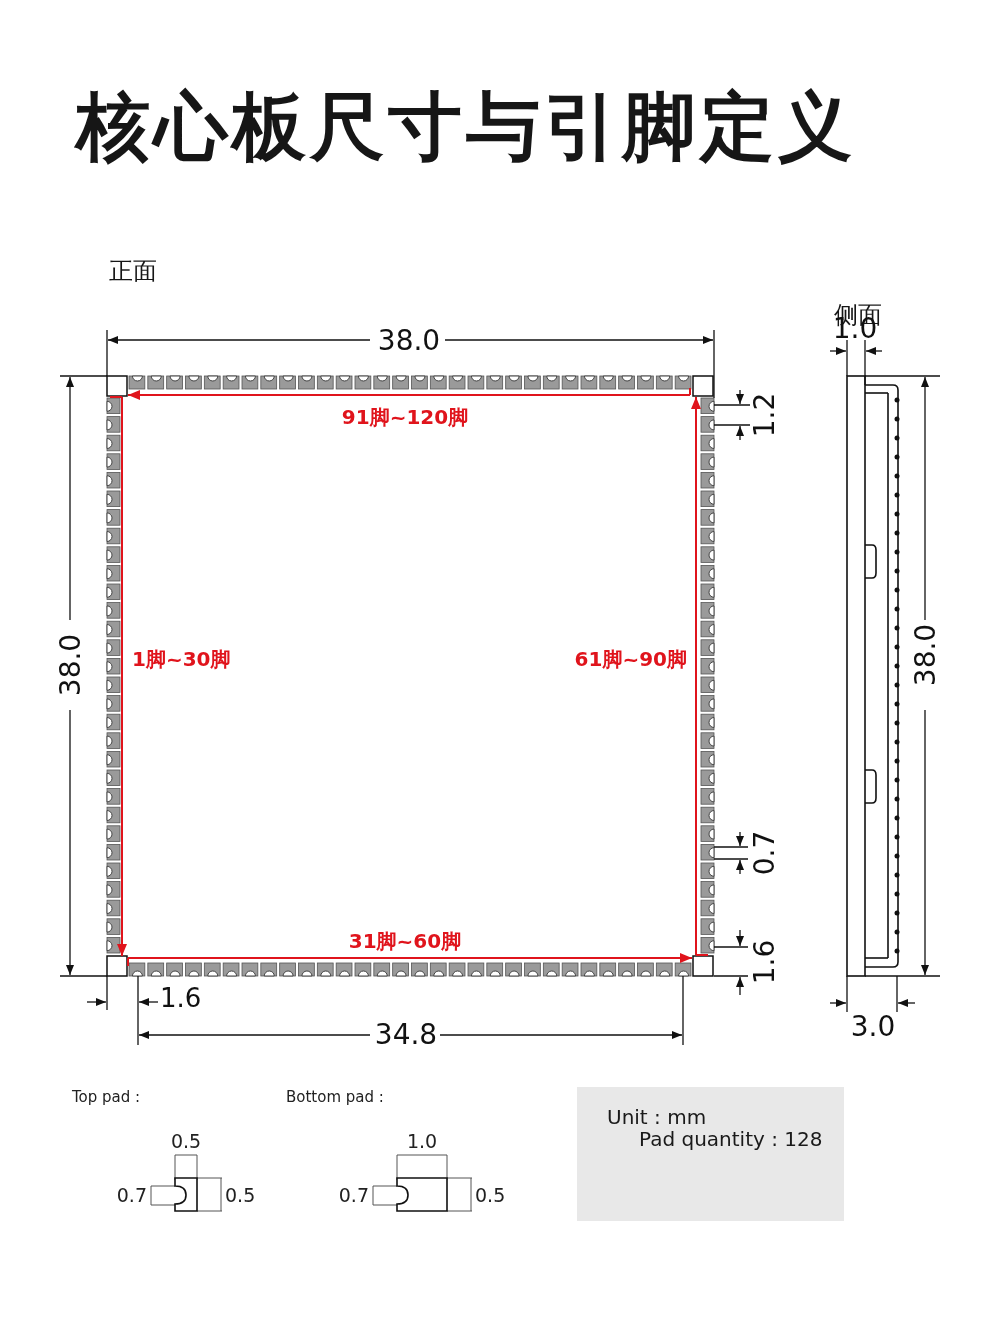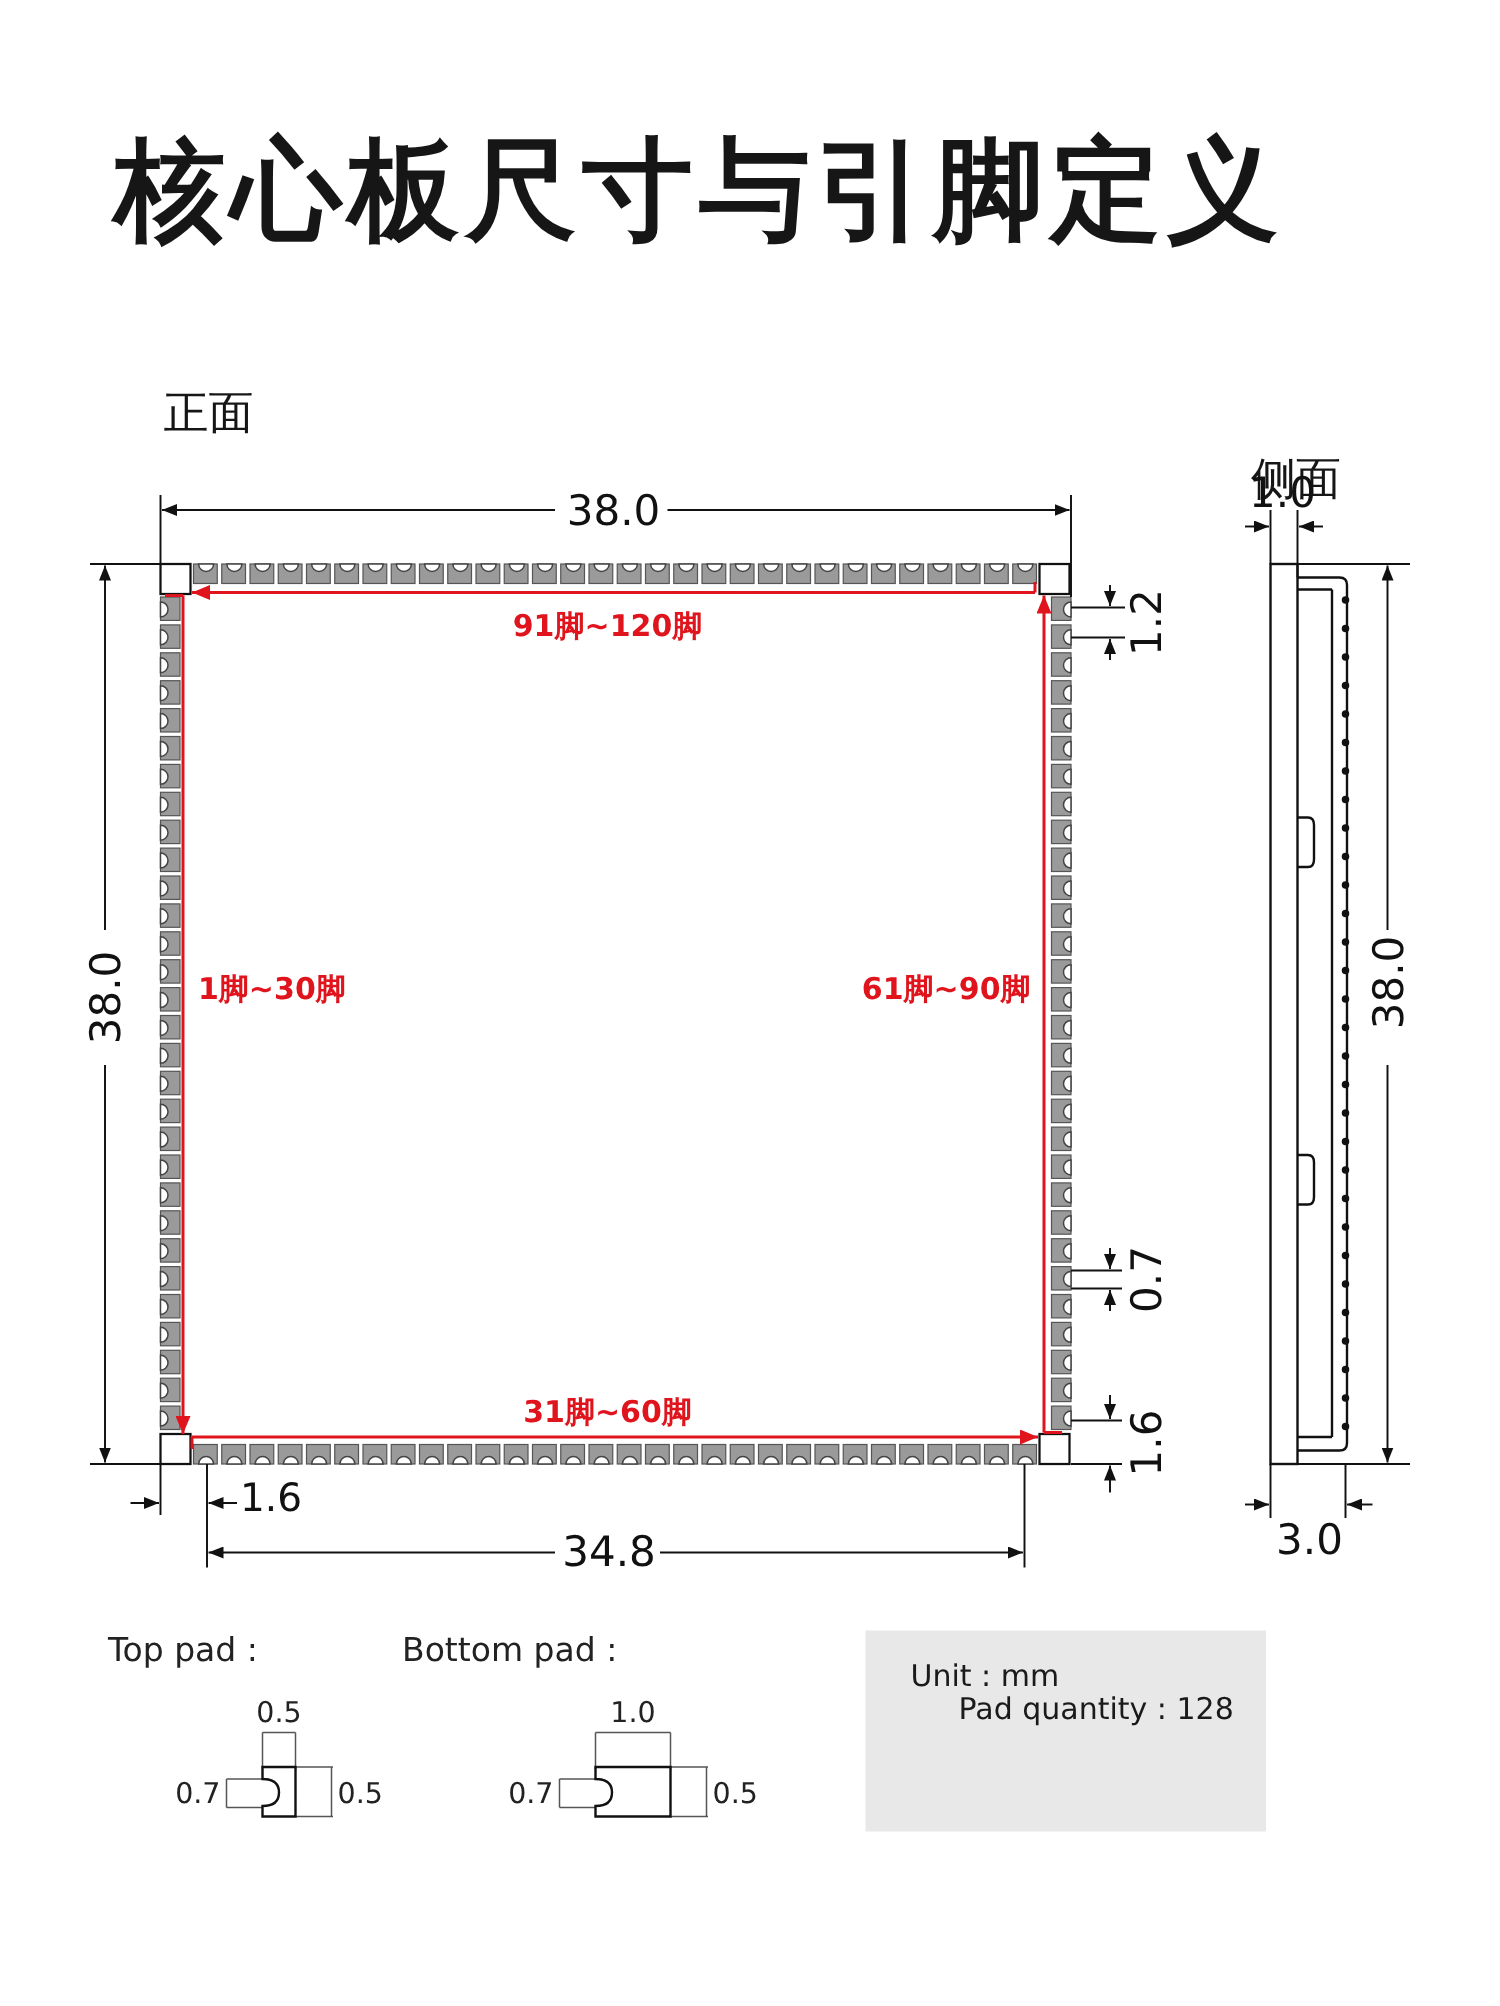--- a/index.html
+++ b/index.html
@@ -1,20 +1,20 @@
 <!DOCTYPE html>
 <html><head>
 <meta charset="utf-8">
 <style>
   html,body{margin:0;padding:0;background:#fff;}
   body{width:1000px;height:1337px;position:relative;overflow:hidden;font-family:"DejaVu Sans","Liberation Sans",sans-serif;color:#111;}
   .title{position:absolute;left:0;top:78px;width:932px;text-align:center;font-size:74px;font-weight:bold;letter-spacing:4px;color:#161616;}
-  .view-label{position:absolute;font-size:30px;color:#161616;}
+  .view-label{position:absolute;font-size:24px;color:#161616;}
   svg{position:absolute;left:0;top:0;}
-  .pad-label{position:absolute;font-size:22px;color:#222;}
+  .pad-label{position:absolute;font-size:15px;color:#222;}
   .info-box{position:absolute;left:577px;top:1087px;width:267px;height:134px;background:#e8e8e8;}
   .info-line{position:absolute;left:30px;font-size:20px;color:#1a1a1a;}
 </style>
 </head>
 <body>
 
 <div class="title">核心板尺寸与引脚定义</div>
 <div class="view-label" style="left:109px;top:255px;">正面</div>
 <div class="view-label" style="left:834px;top:255px;margin-top:44px;">侧面</div>
 
@@ -399,21 +399,21 @@
     <line x1="897" y1="976" x2="897" y2="1012"></line>
     <line x1="830" y1="1003" x2="846" y2="1003" marker-end="url(#arr)"></line>
     <line x1="915" y1="1003" x2="898" y2="1003" marker-end="url(#arr)"></line>
   </g>
   <text x="855" y="338" font-size="28" text-anchor="middle" fill="#111">1.0</text>
   <text transform="translate(935,655) rotate(-90)" font-size="28" text-anchor="middle" fill="#111">38.0</text>
   <text x="873" y="1036" font-size="28" text-anchor="middle" fill="#111">3.0</text>
 </svg>
 
 <div class="pad-label" style="left:72px;top:1088px;">Top pad :</div>
-<div class="pad-label" style="left:268px;top:1088px;">Bottom pad :</div>
+<div class="pad-label" style="left:286px;top:1088px;">Bottom pad :</div>
 
 <svg width="1000" height="1337" style="pointer-events:none;">
 
   <g stroke="#555" stroke-width="1" fill="none">
     <line x1="175" y1="1155" x2="175" y2="1180"></line>
     <line x1="197" y1="1155" x2="197" y2="1180"></line>
     <line x1="175" y1="1155" x2="197" y2="1155"></line>
     <line x1="197" y1="1178" x2="222" y2="1178"></line>
     <line x1="197" y1="1211" x2="222" y2="1211"></line>
     <line x1="221" y1="1178" x2="221" y2="1211"></line>

